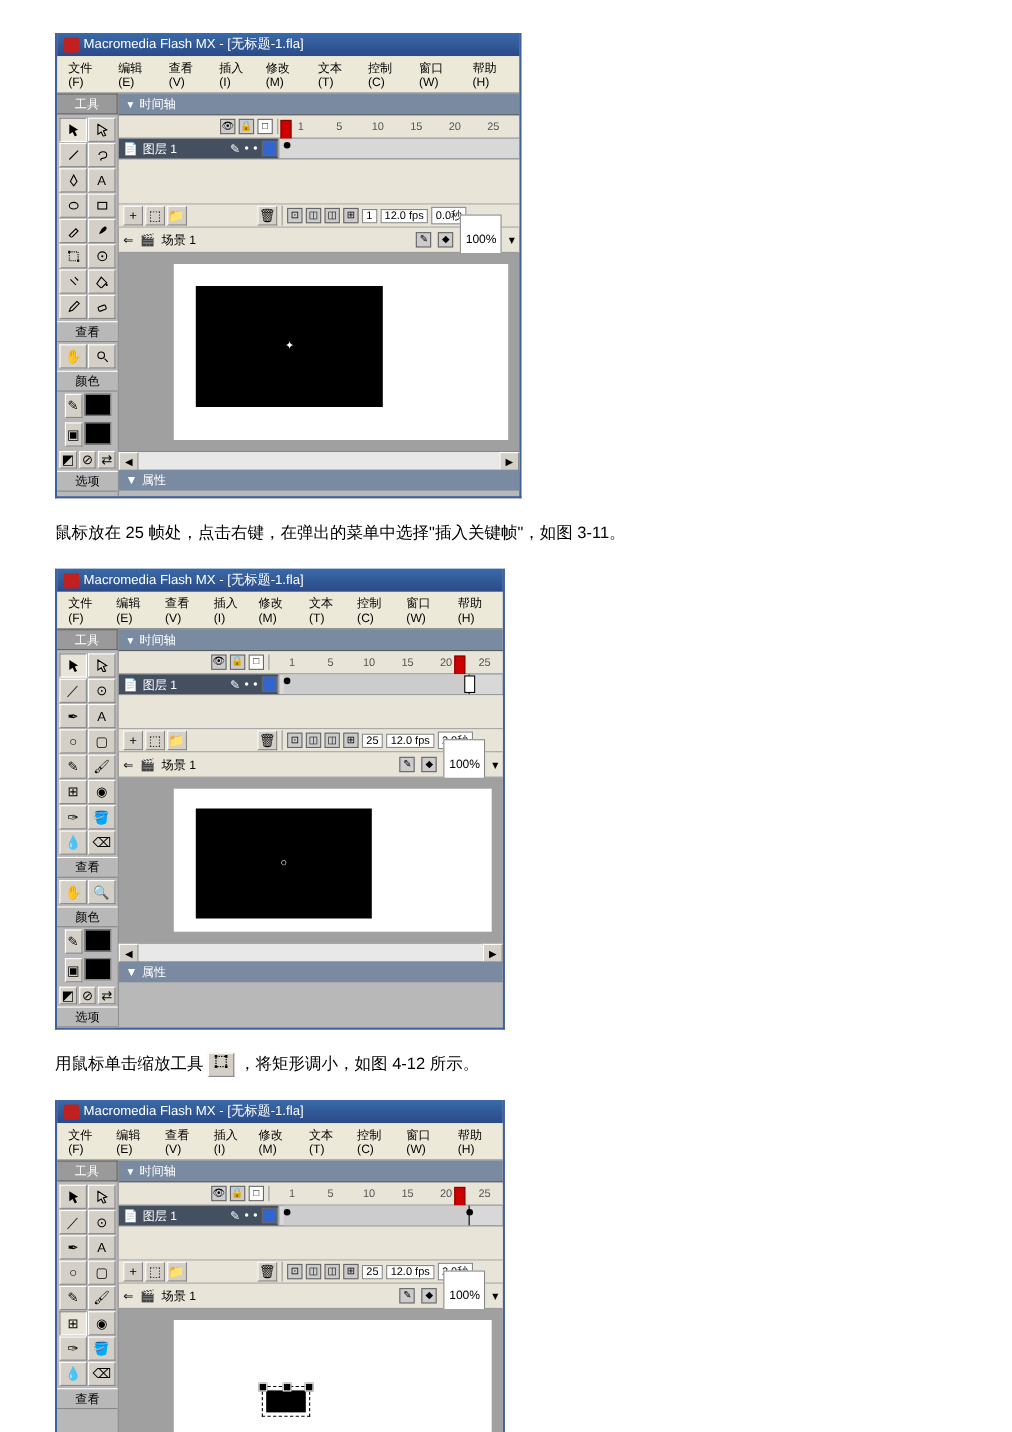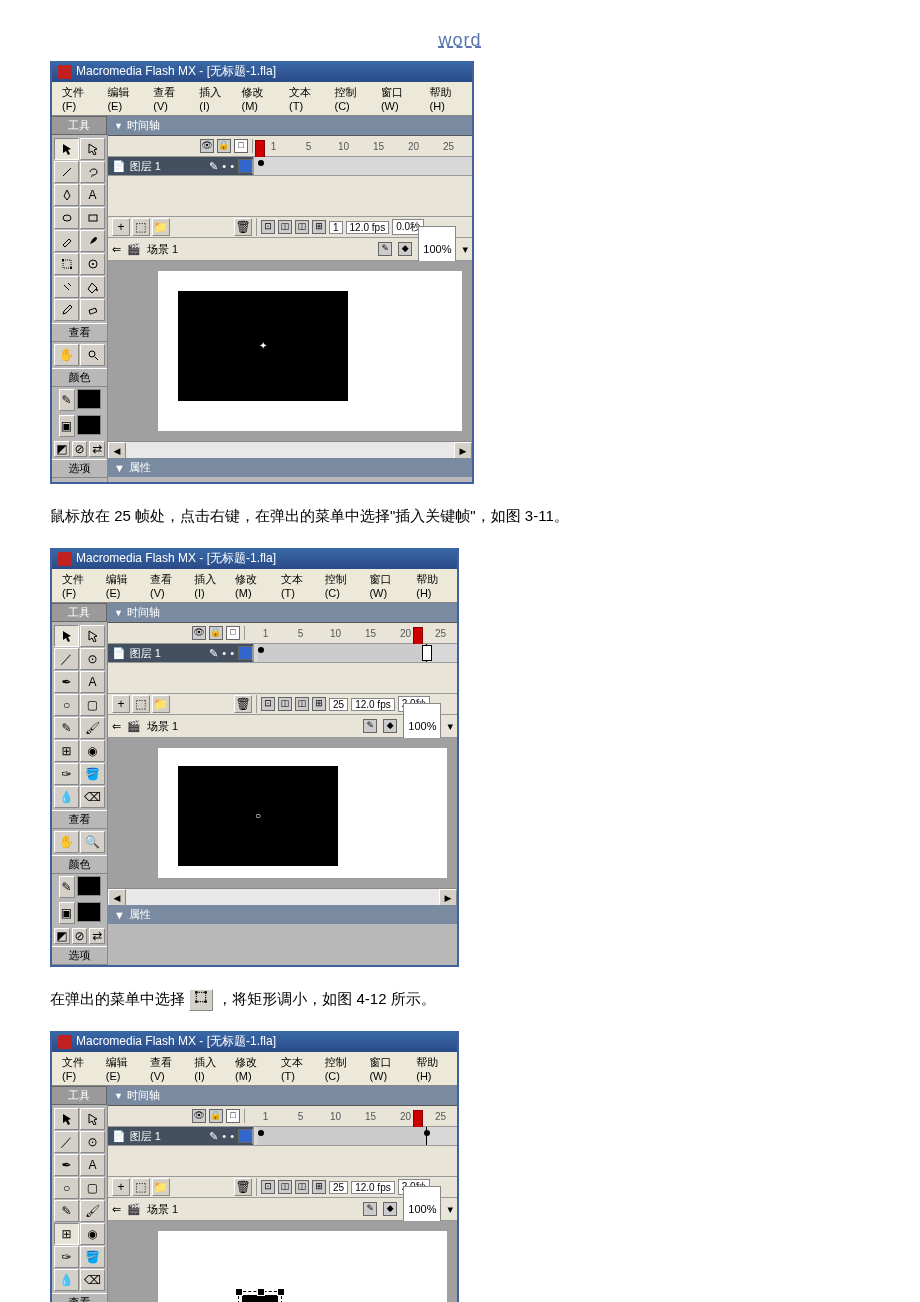--- a/index.html
+++ b/index.html
@@ -57,21 +57,20 @@
   .win1{width:420px}
   .win2{width:405px}
   .win3{width:405px}
   
   .mini{width:12px;height:12px;border:1px solid #666;font-size:9px;text-align:center;line-height:10px;background:#ccc}
 </style>
 </head>
 <body>
 
 <div class="page">
-  <div class="word-header">word</div>
 
   <div class="flash-win win1">
     <div class="titlebar">
       <span class="icon"></span>
       <span>Macromedia Flash MX - [无标题-1.fla]</span>
     </div>
     <div class="menubar">
       <span class="item">文件(F)</span>
       <span class="item">编辑(E)</span>
       <span class="item">查看(V)</span>
@@ -431,21 +430,21 @@
           </div>
         <div class="props-head">
             <span class="tri">▼</span>
             <span>属性</span>
           </div>
       </div>
     </div>
   </div>
 
   <p class="para">
-    <span>在弹出的菜单中选择</span>
+    <span>用鼠标单击缩放工具</span>
     <span class="inline-icon"><svg width="14" height="14" viewBox="0 0 12 12">
           <rect x="2" y="2" width="8" height="8" fill="none" stroke="#000" stroke-dasharray="1"></rect>
           <rect x="1" y="1" width="2" height="2" fill="#000"></rect>
           <rect x="9" y="1" width="2" height="2" fill="#000"></rect>
           <rect x="1" y="9" width="2" height="2" fill="#000"></rect>
           <rect x="9" y="9" width="2" height="2" fill="#000"></rect>
         </svg></span>
     <span>，将矩形调小，如图 4-12 所示。</span>
   </p>
 

